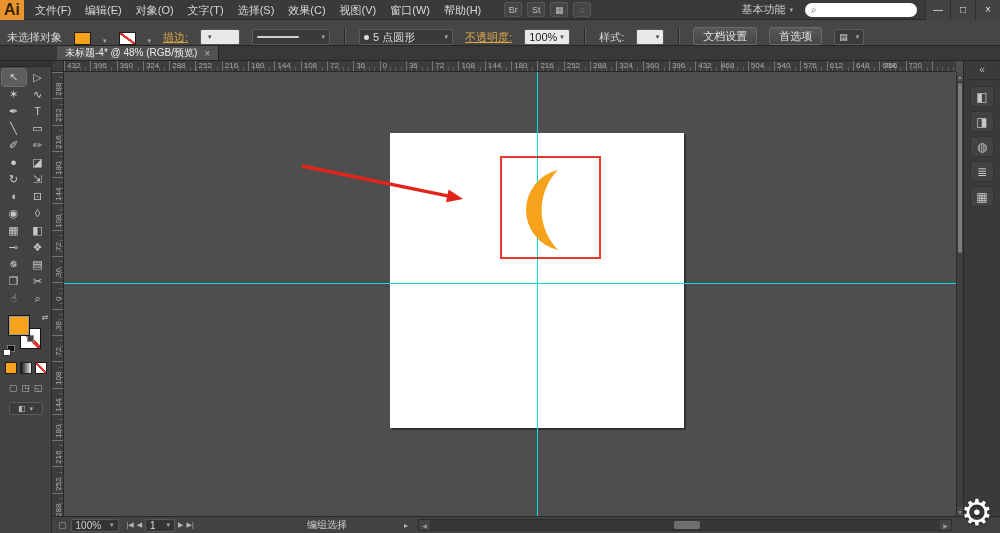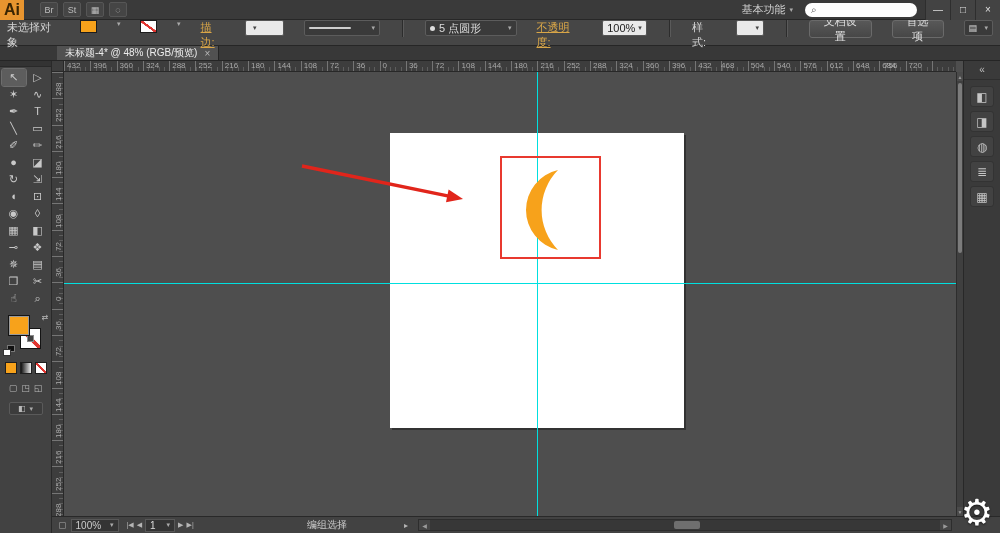--- a/index.html
+++ b/index.html
@@ -25,21 +25,21 @@
   .searchbox { width:112px; height:14px; background:#ffffff; border-radius:8px; display:flex;
     align-items:center; padding:0 6px; gap:4px; }
   .searchbox .mag { color:#555; font-size:10px; line-height:1; }
   .searchbox input { border:none; outline:none; background:transparent; width:100%;
     font-size:10px; color:#333; font-family:inherit; }
   .winbtns { display:flex; }
   .winbtn { width:25px; height:20px; display:grid; place-items:center; color:#e0e0e0;
     font-size:10px; border-left:1px solid #2e2e2e; background:#434343; }
   
   .controlbar { position:absolute; top:20px; left:0; right:0; height:26px; background:#464646;
-    border-bottom:1px solid #262626; display:flex; align-items:flex-start; gap:20px; padding:0 7px; z-index:29; }
+    border-bottom:1px solid #262626; display:flex; align-items:flex-end; gap:12px; padding:0 7px; z-index:29; }
   .swatch { width:17px; height:13px; border:1px solid #1d1d1d; position:relative; }
   .fill-swatch { background:#F7A21B; }
   .stroke-swatch { background:#fff; }
   .stroke-swatch::after { content:""; position:absolute; inset:0;
     background:linear-gradient(to top right, transparent 43%, #e03530 44%, #e03530 56%, transparent 57%); }
   .link-label { color:#d9a648; text-decoration:underline; }
   .cb-select { height:16px; background:#3a3a3a; border:1px solid #5c5c5c; border-radius:2px;
     display:flex; align-items:center; padding:0 4px; gap:4px; color:#dddddd; }
   .cb-select .caret { margin-left:auto; }
   .cb-input { height:16px; background:#e9e9e9; border:1px solid #555; border-radius:2px;
@@ -154,20 +154,32 @@
   .wm-logo { font-size:36px; line-height:1; }
   .wm-col { display:flex; flex-direction:column; align-items:flex-start; }
   .wm-title { font-size:23px; font-weight:bold; letter-spacing:2px; line-height:1.05; }
   .wm-url { font-size:8.5px; letter-spacing:1.6px; margin-top:1px; }
 </style>
 </head>
 <body>
 
 <header class="menubar">
   <div class="ai-logo">Ai</div>
+  <nav class="menus">
+
+  <span class="menu-item">文件(F)</span>
+      <span class="menu-item">编辑(E)</span>
+      <span class="menu-item">对象(O)</span>
+      <span class="menu-item">文字(T)</span>
+      <span class="menu-item">选择(S)</span>
+      <span class="menu-item">效果(C)</span>
+      <span class="menu-item">视图(V)</span>
+      <span class="menu-item">窗口(W)</span>
+      <span class="menu-item">帮助(H)</span>
+    </nav>
   <div class="mb-icons">
 
   <span class="mb-icon">Br</span>
       <span class="mb-icon">St</span>
       <span class="mb-icon">▦</span>
       <span class="mb-icon">◌</span>
     </div>
   <div class="mb-right">
     <span class="workspace">
       <span>基本功能</span>

